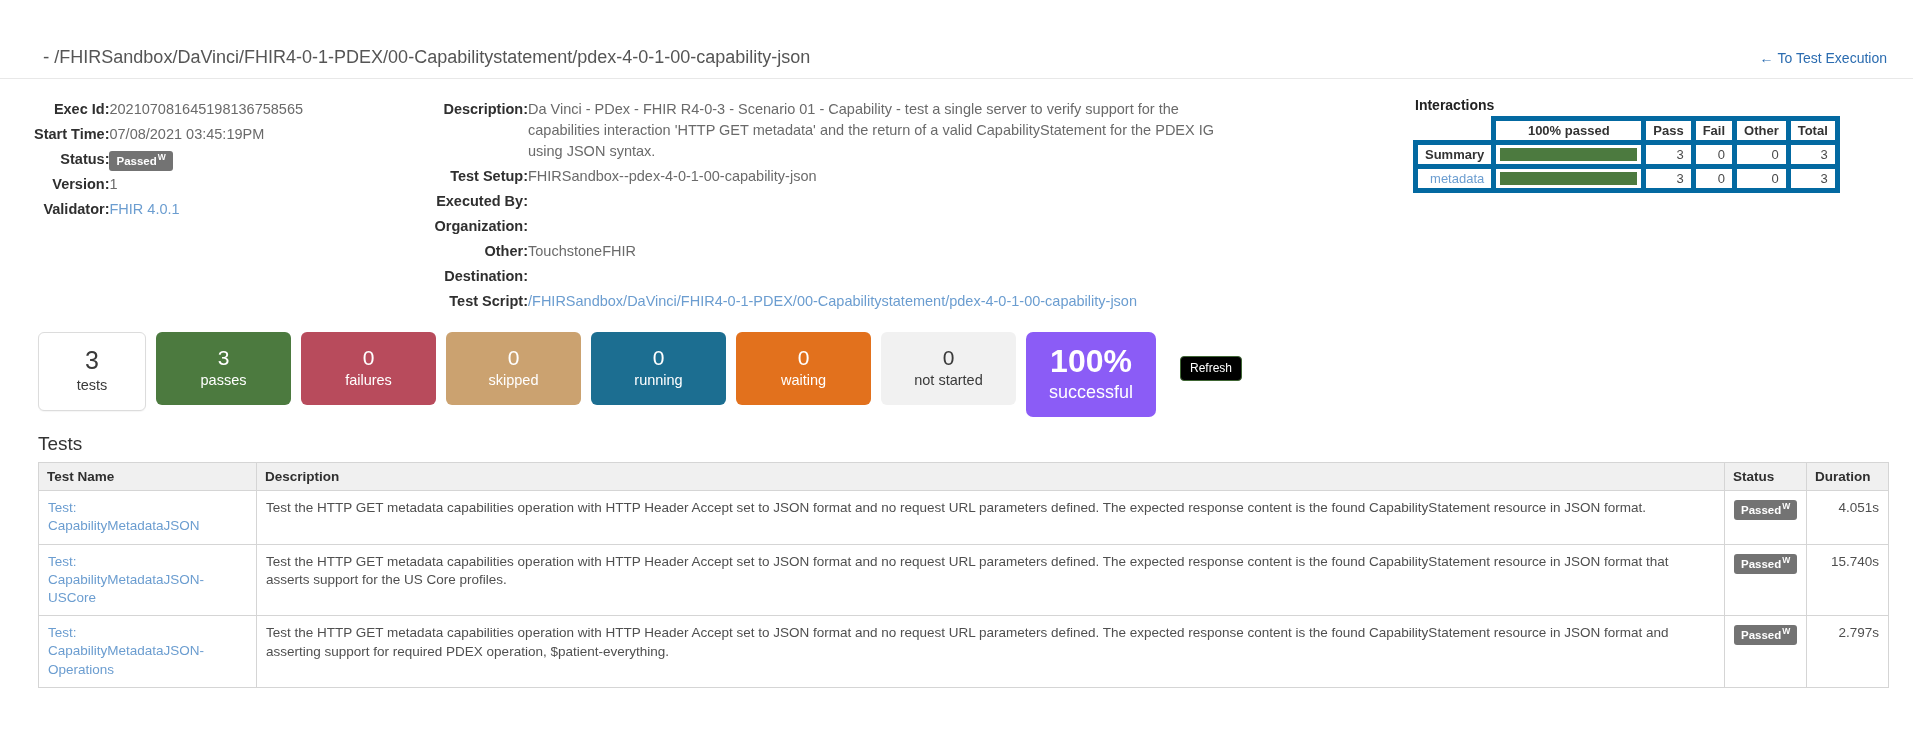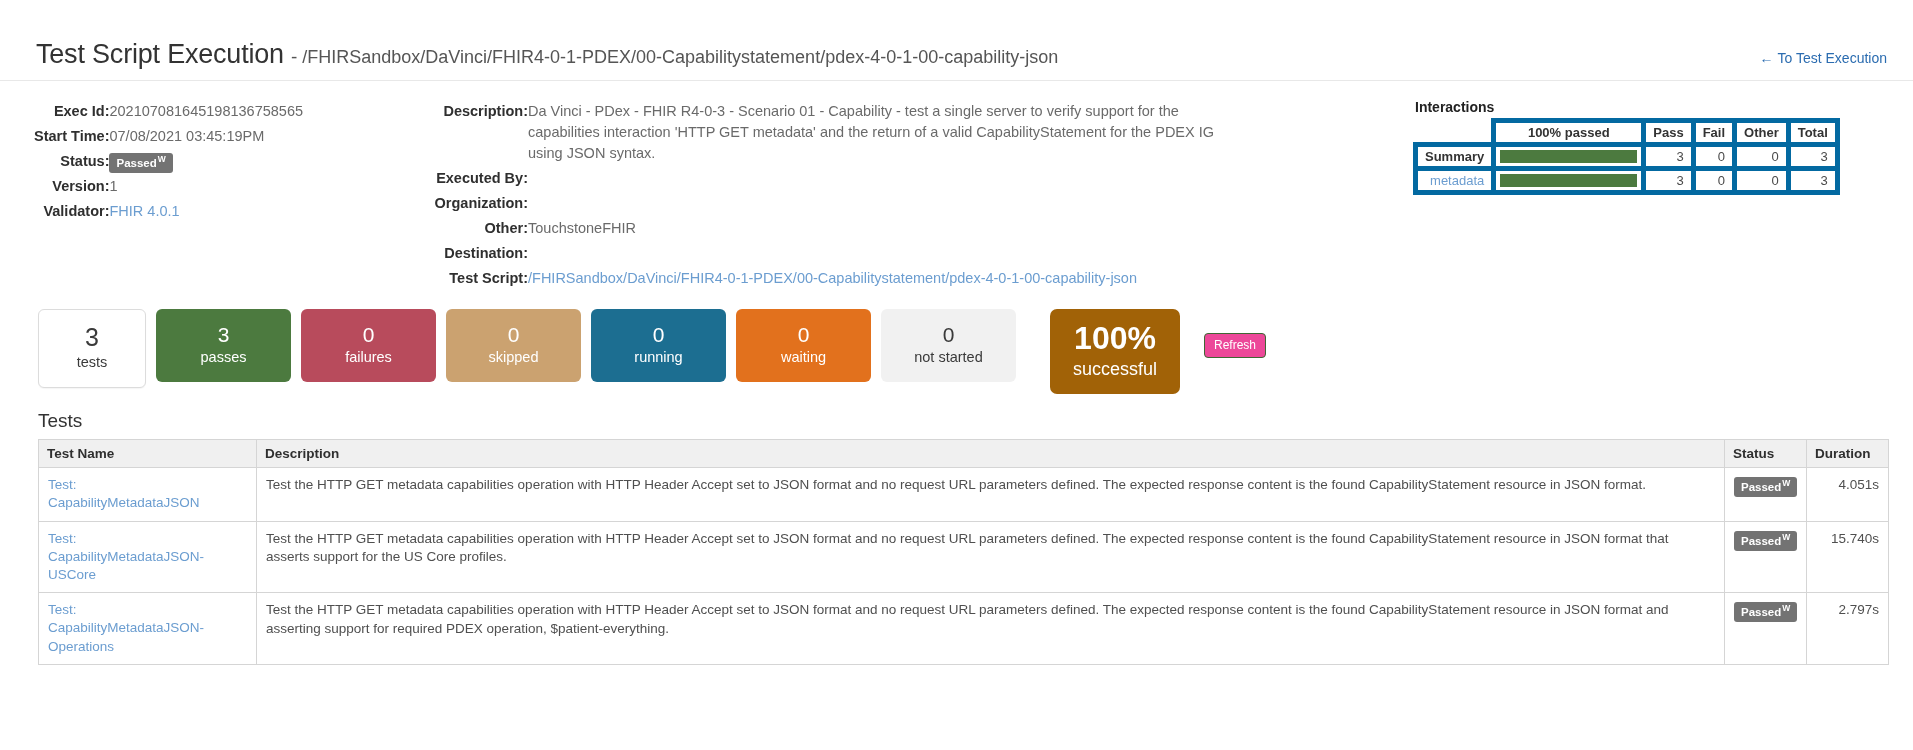--- a/index.html
+++ b/index.html
@@ -137,36 +137,36 @@
   .stat-box.passes   { background: #4c7a3f; }
   .stat-box.failures { background: #b84b5c; }
   .stat-box.skipped  { background: #cba270; }
   .stat-box.running  { background: #1c6e91; }
   .stat-box.waiting  { background: #e2711d; }
   .stat-box.notstarted { background: #f1f1f1; color: #3a3a3a; }
 
   .pct-box {
     width: 130px;
     height: 85px;
-    background: #a16207;
+    background: #8b5cf6;
     border-radius: 7px;
     color: #ffffff;
     display: flex;
     flex-direction: column;
     align-items: center;
     justify-content: center;
-    margin-left: 24px;
+    margin-left: 0;
   }
   .pct-box .num { font-size: 32px; font-weight: bold; line-height: 1.1; }
   .pct-box .lbl { font-size: 18px; line-height: 1.4; }
 
   .refresh-btn {
     margin-left: 14px;
     margin-top: 24px;
-    background: #ec4899;
+    background: #000000;
     color: #ffffff;
     border: 1px solid #3f6634;
     border-radius: 4px;
     font-size: 12px;
     padding: 4px 9px 5px 9px;
     font-family: "Liberation Sans", sans-serif;
     cursor: pointer;
   }
 
   
@@ -210,21 +210,20 @@
   .test-link { color: #6b9dd0; text-decoration: none; display: block; line-height: 1.35; }
   .test-link .lbl-small { display: block; }
 </style>
 </head>
 <body>
 
 <div class="page">
 
   <div class="page-header">
     <div class="title-wrap">
-      <span class="page-title">Test Script Execution</span>
       <span class="title-sep">-</span>
       <span class="title-path">/FHIRSandbox/DaVinci/FHIR4-0-1-PDEX/00-Capabilitystatement/pdex-4-0-1-00-capability-json</span>
     </div>
     <a class="to-exec" href="#">
       <span class="arrow">←</span><span>To Test Execution</span>
     </a>
   </div>
 
   <div class="info-area">
 
@@ -258,20 +257,24 @@
     </div>
 
     <div class="col-mid">
       <table class="kv">
         <tbody>
             <tr>
           <td class="k" style="width:108px;">Description:</td>
           <td class="v">
                 <span class="desc-text">Da Vinci - PDex - FHIR R4-0-3 - Scenario 01 - Capability - test a single server to verify support for the capabilities interaction 'HTTP GET metadata' and the return of a valid CapabilityStatement for the PDEX IG using JSON syntax.</span>
               </td>
+        </tr>
+        <tr>
+          <td class="k">Test Setup:</td>
+          <td class="v">FHIRSandbox--pdex-4-0-1-00-capability-json</td>
         </tr>
         <tr>
           <td class="k">Executed By:</td>
           <td class="v"></td>
         </tr>
         <tr>
           <td class="k">Organization:</td>
           <td class="v"></td>
         </tr>
         <tr>

